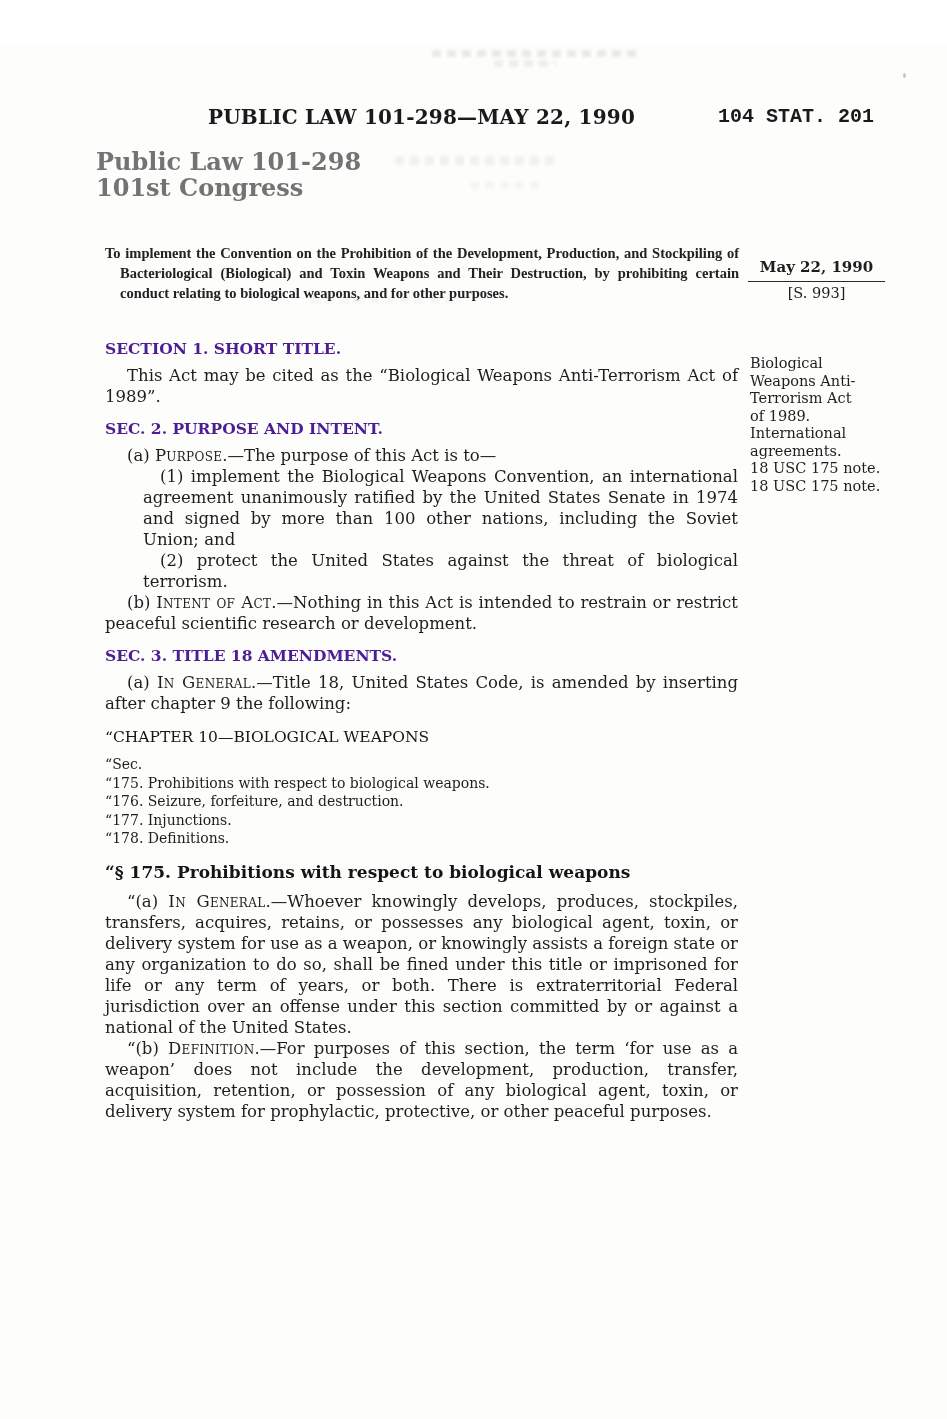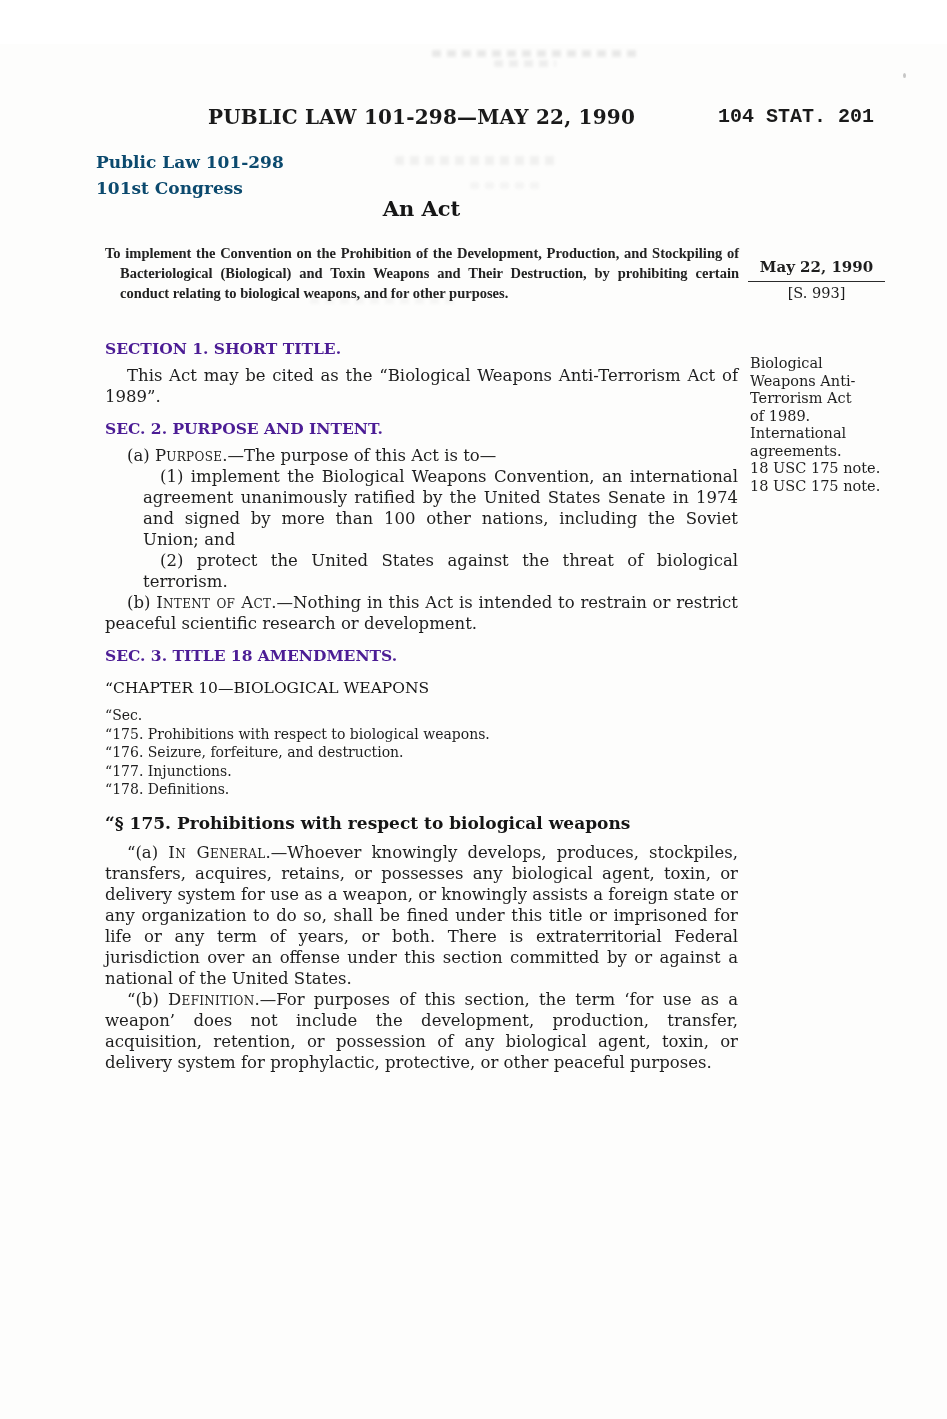--- a/index.html
+++ b/index.html
@@ -20,21 +20,21 @@
     position: absolute; top: 61px; left: 105px; width: 633px;
     text-align: center; font-weight: bold; font-size: 20px; color: #1a1a1a;
     letter-spacing: 0.2px; white-space: nowrap;
   }
   .stat-num {
     position: absolute; top: 61px; right: 73px;
     font-weight: bold; font-size: 20px; color: #1a1a1a; white-space: nowrap; font-family: Liberation Mono, monospace;
   }
   .law-id {
     position: absolute; top: 105px; left: 96px;
-    font-weight: bold; font-size: 17px; line-height: 26px; color: #0c4a6e;
+    font-weight: bold; font-size: 24px; line-height: 26px; color: #737373;
   }
   .an-act {
     position: absolute; top: 152px; left: 105px; width: 633px;
     text-align: center; font-weight: bold; font-size: 21px; color: #161616;
   }
 
   
   .preamble {
     position: absolute; top: 199px; left: 105px; width: 634px;
     font-family: "Liberation Serif", serif;
@@ -102,33 +102,33 @@
 <div class="page">
 
   <div class="running-head">PUBLIC LAW 101-298—MAY 22, 1990</div>
   <div class="stat-num">104 STAT. 201</div>
 
   <div class="law-id">
     <div>Public Law 101-298</div>
     <div>101st Congress</div>
   </div>
 
-  <div class="an-act">An Act</div>
 
   <div class="preamble">To implement the Convention on the Prohibition of the Development, Production, and Stockpiling of Bacteriological (Biological) and Toxin Weapons and Their Destruction, by prohibiting certain conduct relating to biological weapons, and for other purposes.</div>
 
   <div class="main-col" id="body-flow">
       <div class="b-heading">SECTION 1. SHORT TITLE.</div>
       <div class="b-para"><span>This Act may be cited as the “Biological Weapons Anti-Terrorism Act of 1989”.</span></div>
       <div class="b-heading">SEC. 2. PURPOSE AND INTENT.</div>
       <div class="b-para"><span>(a) </span><span class="s-smallcaps">Purpose</span><span>.—The purpose of this Act is to—</span></div>
       <div class="b-subpara"><span>(1) implement the Biological Weapons Convention, an international agreement unanimously ratified by the United States Senate in 1974 and signed by more than 100 other nations, including the Soviet Union; and</span></div>
       <div class="b-subpara"><span>(2) protect the United States against the threat of biological terrorism.</span></div>
       <div class="b-para"><span>(b) </span><span class="s-smallcaps">Intent of Act</span><span>.—Nothing in this Act is intended to restrain or restrict peaceful scientific research or development.</span></div>
       <div class="b-heading">SEC. 3. TITLE 18 AMENDMENTS.</div>
+      <div class="b-para"><span>(a) </span><span class="s-smallcaps">In General</span><span>.—Title 18, United States Code, is amended by inserting after chapter 9 the following:</span></div>
       <div class="b-chapter">“CHAPTER 10—BIOLOGICAL WEAPONS</div>
       <div class="b-toc">
         <div>“Sec.</div>
         <div>“175. Prohibitions with respect to biological weapons.</div>
         <div>“176. Seizure, forfeiture, and destruction.</div>
         <div>“177. Injunctions.</div>
         <div>“178. Definitions.</div>
       </div>
       <div class="b-usc">“§ 175. Prohibitions with respect to biological weapons</div>
       <div class="b-para"><span>“(a) </span><span class="s-smallcaps">In General</span><span>.—Whoever knowingly develops, produces, stockpiles, transfers, acquires, retains, or possesses any biological agent, toxin, or delivery system for use as a weapon, or knowingly assists a foreign state or any organization to do so, shall be fined under this title or imprisoned for life or any term of years, or both. There is extraterritorial Federal jurisdiction over an offense under this section committed by or against a national of the United States.</span></div>

